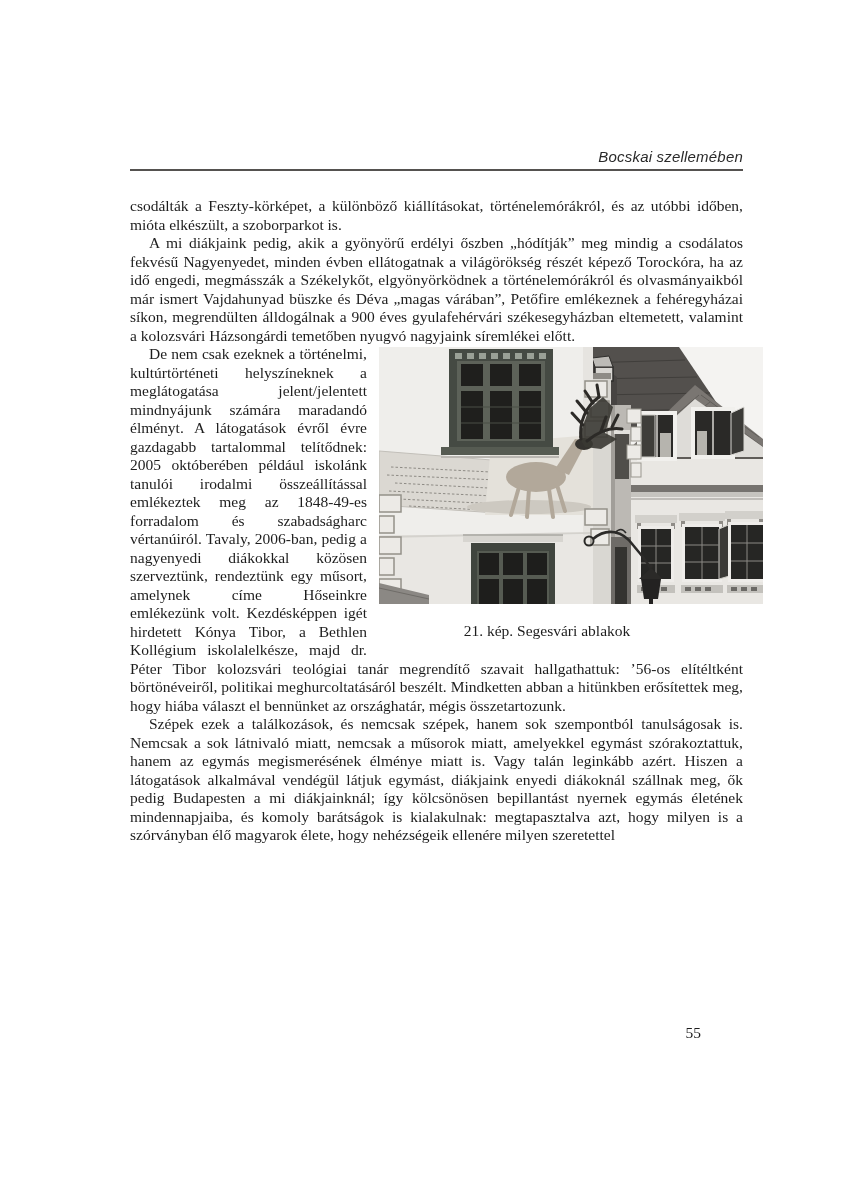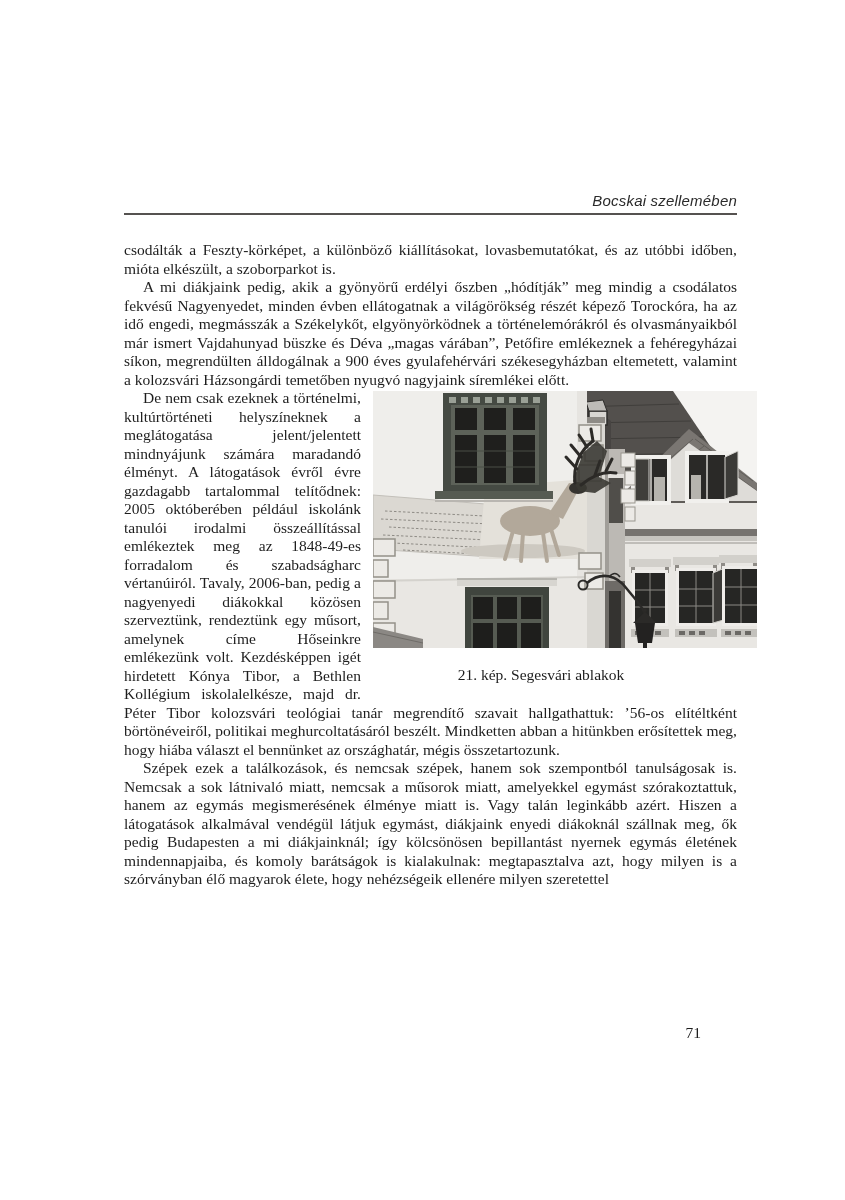--- a/index.html
+++ b/index.html
@@ -7,24 +7,23 @@
     position: relative;
     width: 845px;
     height: 1200px;
     background: #ffffff;
     overflow: hidden;
     font-family: "Liberation Serif", serif;
     color: #1d1d1d;
   }
   .content {
     position: absolute;
-    left: 124px;
+    left: 130px;
     top: 148px;
     width: 613px;
-    margin-top: 44px;
   }
   .running-head {
     display: block;
     text-align: right;
     font-family: "Liberation Sans", sans-serif;
     font-style: italic;
     font-size: 15px;
     letter-spacing: 0.2px;
     color: #2a2a2a;
     padding-bottom: 4px;
@@ -64,21 +63,21 @@
 <body>
 
 <div class="page">
   <div class="content">
 
     <header>
       <span class="running-head">Bocskai szellemében</span>
     </header>
 
     <div class="body-text">
-      <p class="noindent">csodálták a Feszty-körképet, a különböző kiállításokat, lovasbemutatókat, és az utóbbi időben, mióta elkészült, a szoborparkot is.</p>
+      <p class="noindent">csodálták a Feszty-körképet, a különböző kiállításokat, történelemórákról, és az utóbbi időben, mióta elkészült, a szoborparkot is.</p>
       <p>A mi diákjaink pedig, akik a gyönyörű erdélyi őszben „hódítják” meg mindig a csodálatos fekvésű Nagyenyedet, minden évben ellátogatnak a világörökség részét képező Torockóra, ha az idő engedi, megmásszák a Székelykőt, elgyönyörködnek a történelemórákról és olvasmányaikból már ismert Vajdahunyad büszke és Déva „magas várában”, Petőfire emlékeznek a fehéregyházai síkon, megrendülten álldogálnak a 900 éves gyulafehérvári székesegyházban eltemetett, valamint a kolozsvári Házsongárdi temetőben nyugvó nagyjaink síremlékei előtt.</p>
 
       <div class="wrapblock">
         <figure class="photo-fig">
           <div class="photo-frame">
 
             <svg viewBox="0 0 384 257" width="384" height="257" xmlns="http://www.w3.org/2000/svg">
 
               <rect x="0" y="0" width="384" height="257" fill="#f4f3f1"></rect>
 
@@ -319,14 +318,14 @@
           </div>
           <figcaption>21. kép. Segesvári ablakok</figcaption>
         </figure>
         <p>De nem csak ezeknek a történelmi, kultúrtörténeti helyszíneknek a meglátogatása jelent/jelentett mindnyájunk számára maradandó élményt. A látogatások évről évre gazdagabb tartalommal telítődnek: 2005 októberében például iskolánk tanulói irodalmi összeállítással emlékeztek meg az 1848-49-es forradalom és szabadságharc vértanúiról. Tavaly, 2006-ban, pedig a nagyenyedi diákokkal közösen szerveztünk, rendeztünk egy műsort, amelynek címe Hőseinkre emlékezünk volt. Kezdésképpen igét hirdetett Kónya Tibor, a Bethlen Kollégium iskolalelkésze, majd dr. Péter Tibor kolozsvári teológiai tanár megrendítő szavait hallgathattuk: ’56-os elítéltként börtönéveiről, politikai meghurcoltatásáról beszélt. Mindketten abban a hitünkben erősítettek meg, hogy hiába választ el bennünket az országhatár, mégis összetartozunk.</p>
       </div>
 
       <p>Szépek ezek a találkozások, és nemcsak szépek, hanem sok szempontból tanulságosak is. Nemcsak a sok látnivaló miatt, nemcsak a műsorok miatt, amelyekkel egymást szórakoztattuk, hanem az egymás megismerésének élménye miatt is. Vagy talán leginkább azért. Hiszen a látogatások alkalmával vendégül látjuk egymást, diákjaink enyedi diákoknál szállnak meg, ők pedig Budapesten a mi diákjainknál; így kölcsönösen bepillantást nyernek egymás életének mindennapjaiba, és komoly barátságok is kialakulnak: megtapasztalva azt, hogy milyen is a szórványban élő magyarok élete, hogy nehézségeik ellenére milyen szeretettel</p>
     </div>
   </div>
 
-  <div class="page-number">71</div>
+  <div class="page-number">55</div>
 </div>
 
 </body></html>

